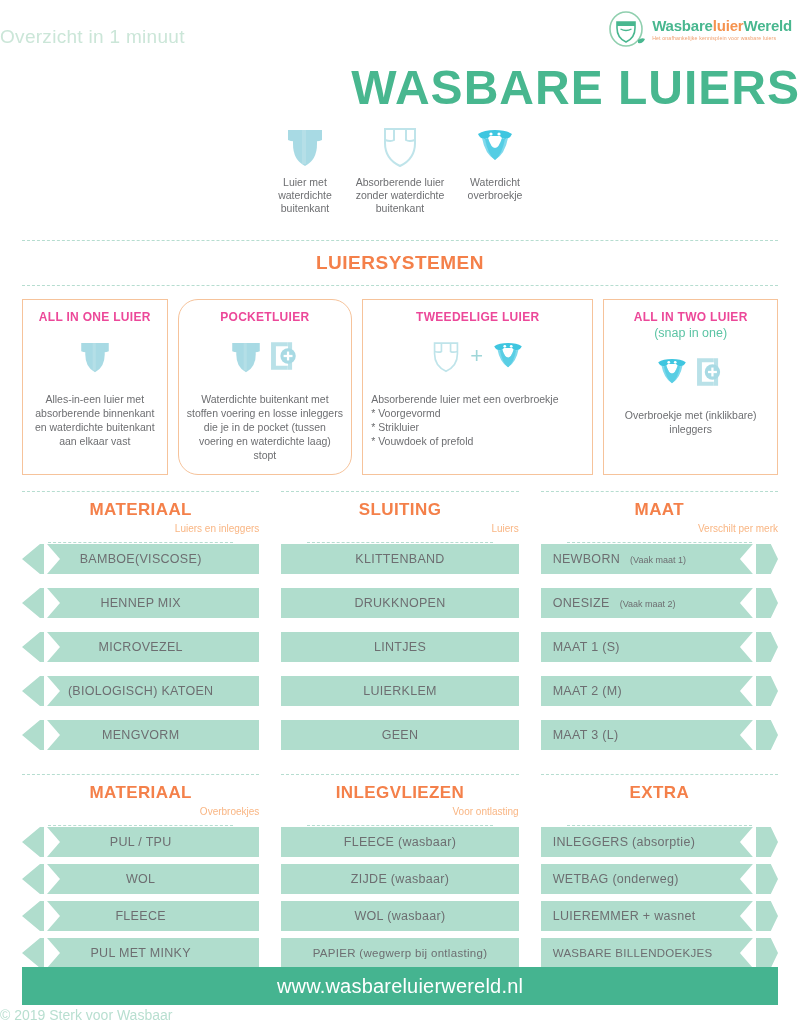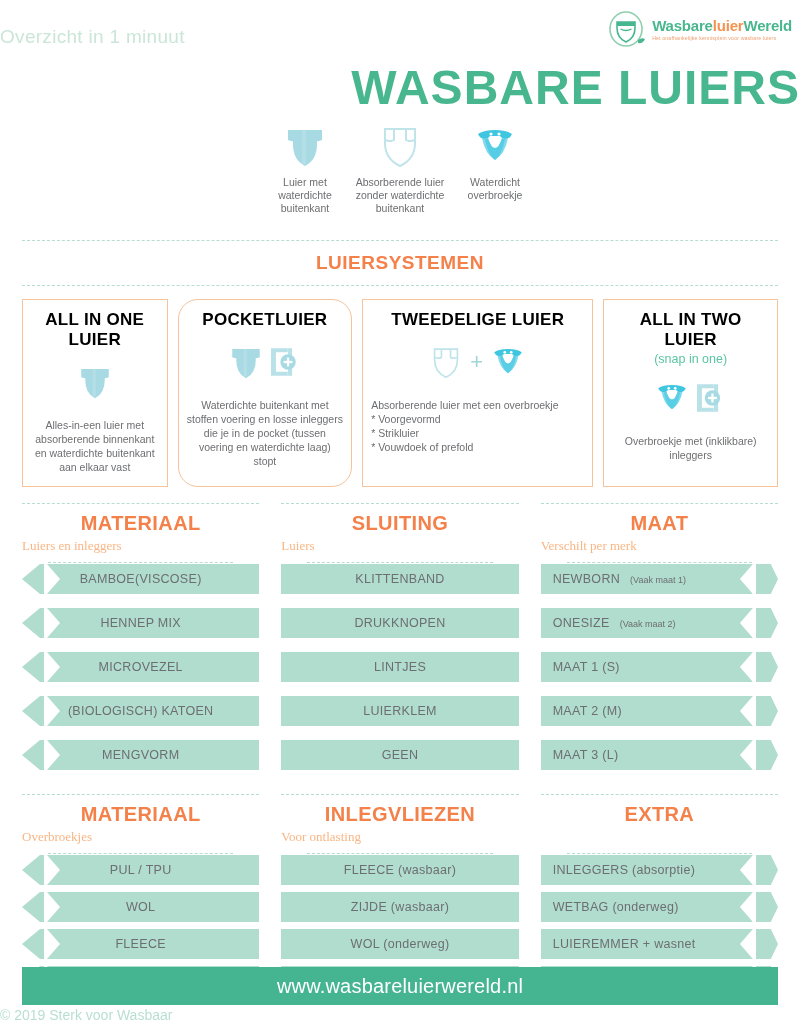--- a/index.html
+++ b/index.html
@@ -50,32 +50,32 @@
   
   .cards{display:flex;gap:10px;margin:13px 22px 0 22px;align-items:stretch;}
   .card{
     border:1.2px solid #f6c39b;background:#fff;
     padding:10px 8px 12px 8px;display:flex;flex-direction:column;align-items:center;
   }
   .card.c1{width:140px;}
   .card.c2{width:172px;border-radius:20px;}
   .card.c3{width:234px;}
   .card.c4{width:172px;}
-  .card-title{font-size:17px;font-weight:bold;color:#000000;letter-spacing:.3px;text-align:center;}
+  .card-title{font-size:12px;font-weight:bold;color:#ec4899;letter-spacing:.3px;text-align:center;}
   .card-sub{font-size:12.5px;color:#5bc4a4;margin-top:2px;text-align:center;}
   .card-ic{height:52px;display:flex;align-items:center;justify-content:center;gap:4px;margin-top:6px;}
   .card-body{font-size:10.5px;line-height:14px;text-align:center;margin-top:10px;color:#6d6e71;}
   .card-body.left{text-align:left;align-self:flex-start;}
   .plusglyph{font-size:22px;color:#9fd6d8;font-weight:300;margin:0 4px;}
 
   
   .colrow{display:flex;margin:16px 22px 0 22px;gap:22px;}
   .col{flex:1 1 0;min-width:0;}
-  .col-title{text-align:center;font-size:20px;font-weight:bold;color:#f4804a;letter-spacing:.4px;padding-top:8px;}
-  .col-sub{text-align:left;font-size:13px;color:#f9b684;padding:3px 0 8px 0;font-family:Liberation Serif, serif;}
+  .col-title{text-align:center;font-size:17px;font-weight:bold;color:#f4804a;letter-spacing:.4px;padding-top:8px;}
+  .col-sub{text-align:right;font-size:10px;color:#f9b684;padding:3px 0 8px 0;}
   .col-rule{border-top:1.5px dashed #b6ddd0;width:78%;margin:0 auto;}
   .col-topline{border-top:1.5px dashed #b6ddd0;width:100%;}
 
   .ribbons{margin-top:1px;display:flex;flex-direction:column;}
   .ribbon{
     position:relative;height:30px;background:#b0ddcd;margin-bottom:14px;
     display:flex;align-items:center;
   }
   .ribbon.tight{margin-bottom:7px;}
   .ribbon span.rtext{
@@ -380,21 +380,21 @@
       <div class="col-sub">Voor ontlasting</div>
       <div class="col-rule"></div>
       <div class="ribbons">
         <div class="ribbon center tight">
             <span class="rtext">FLEECE (wasbaar)</span>
           </div>
         <div class="ribbon center tight">
             <span class="rtext">ZIJDE (wasbaar)</span>
           </div>
         <div class="ribbon center tight">
-            <span class="rtext">WOL (onderweg)</span>
+            <span class="rtext">WOL (wasbaar)</span>
           </div>
         <div class="ribbon center tight">
             <span class="rtext" style="font-size:11.5px;">PAPIER (wegwerp bij ontlasting)</span>
           </div>
       </div>
     </div>
 
     <div class="col">
       <div class="col-topline"></div>
       <div class="col-title">EXTRA</div>

